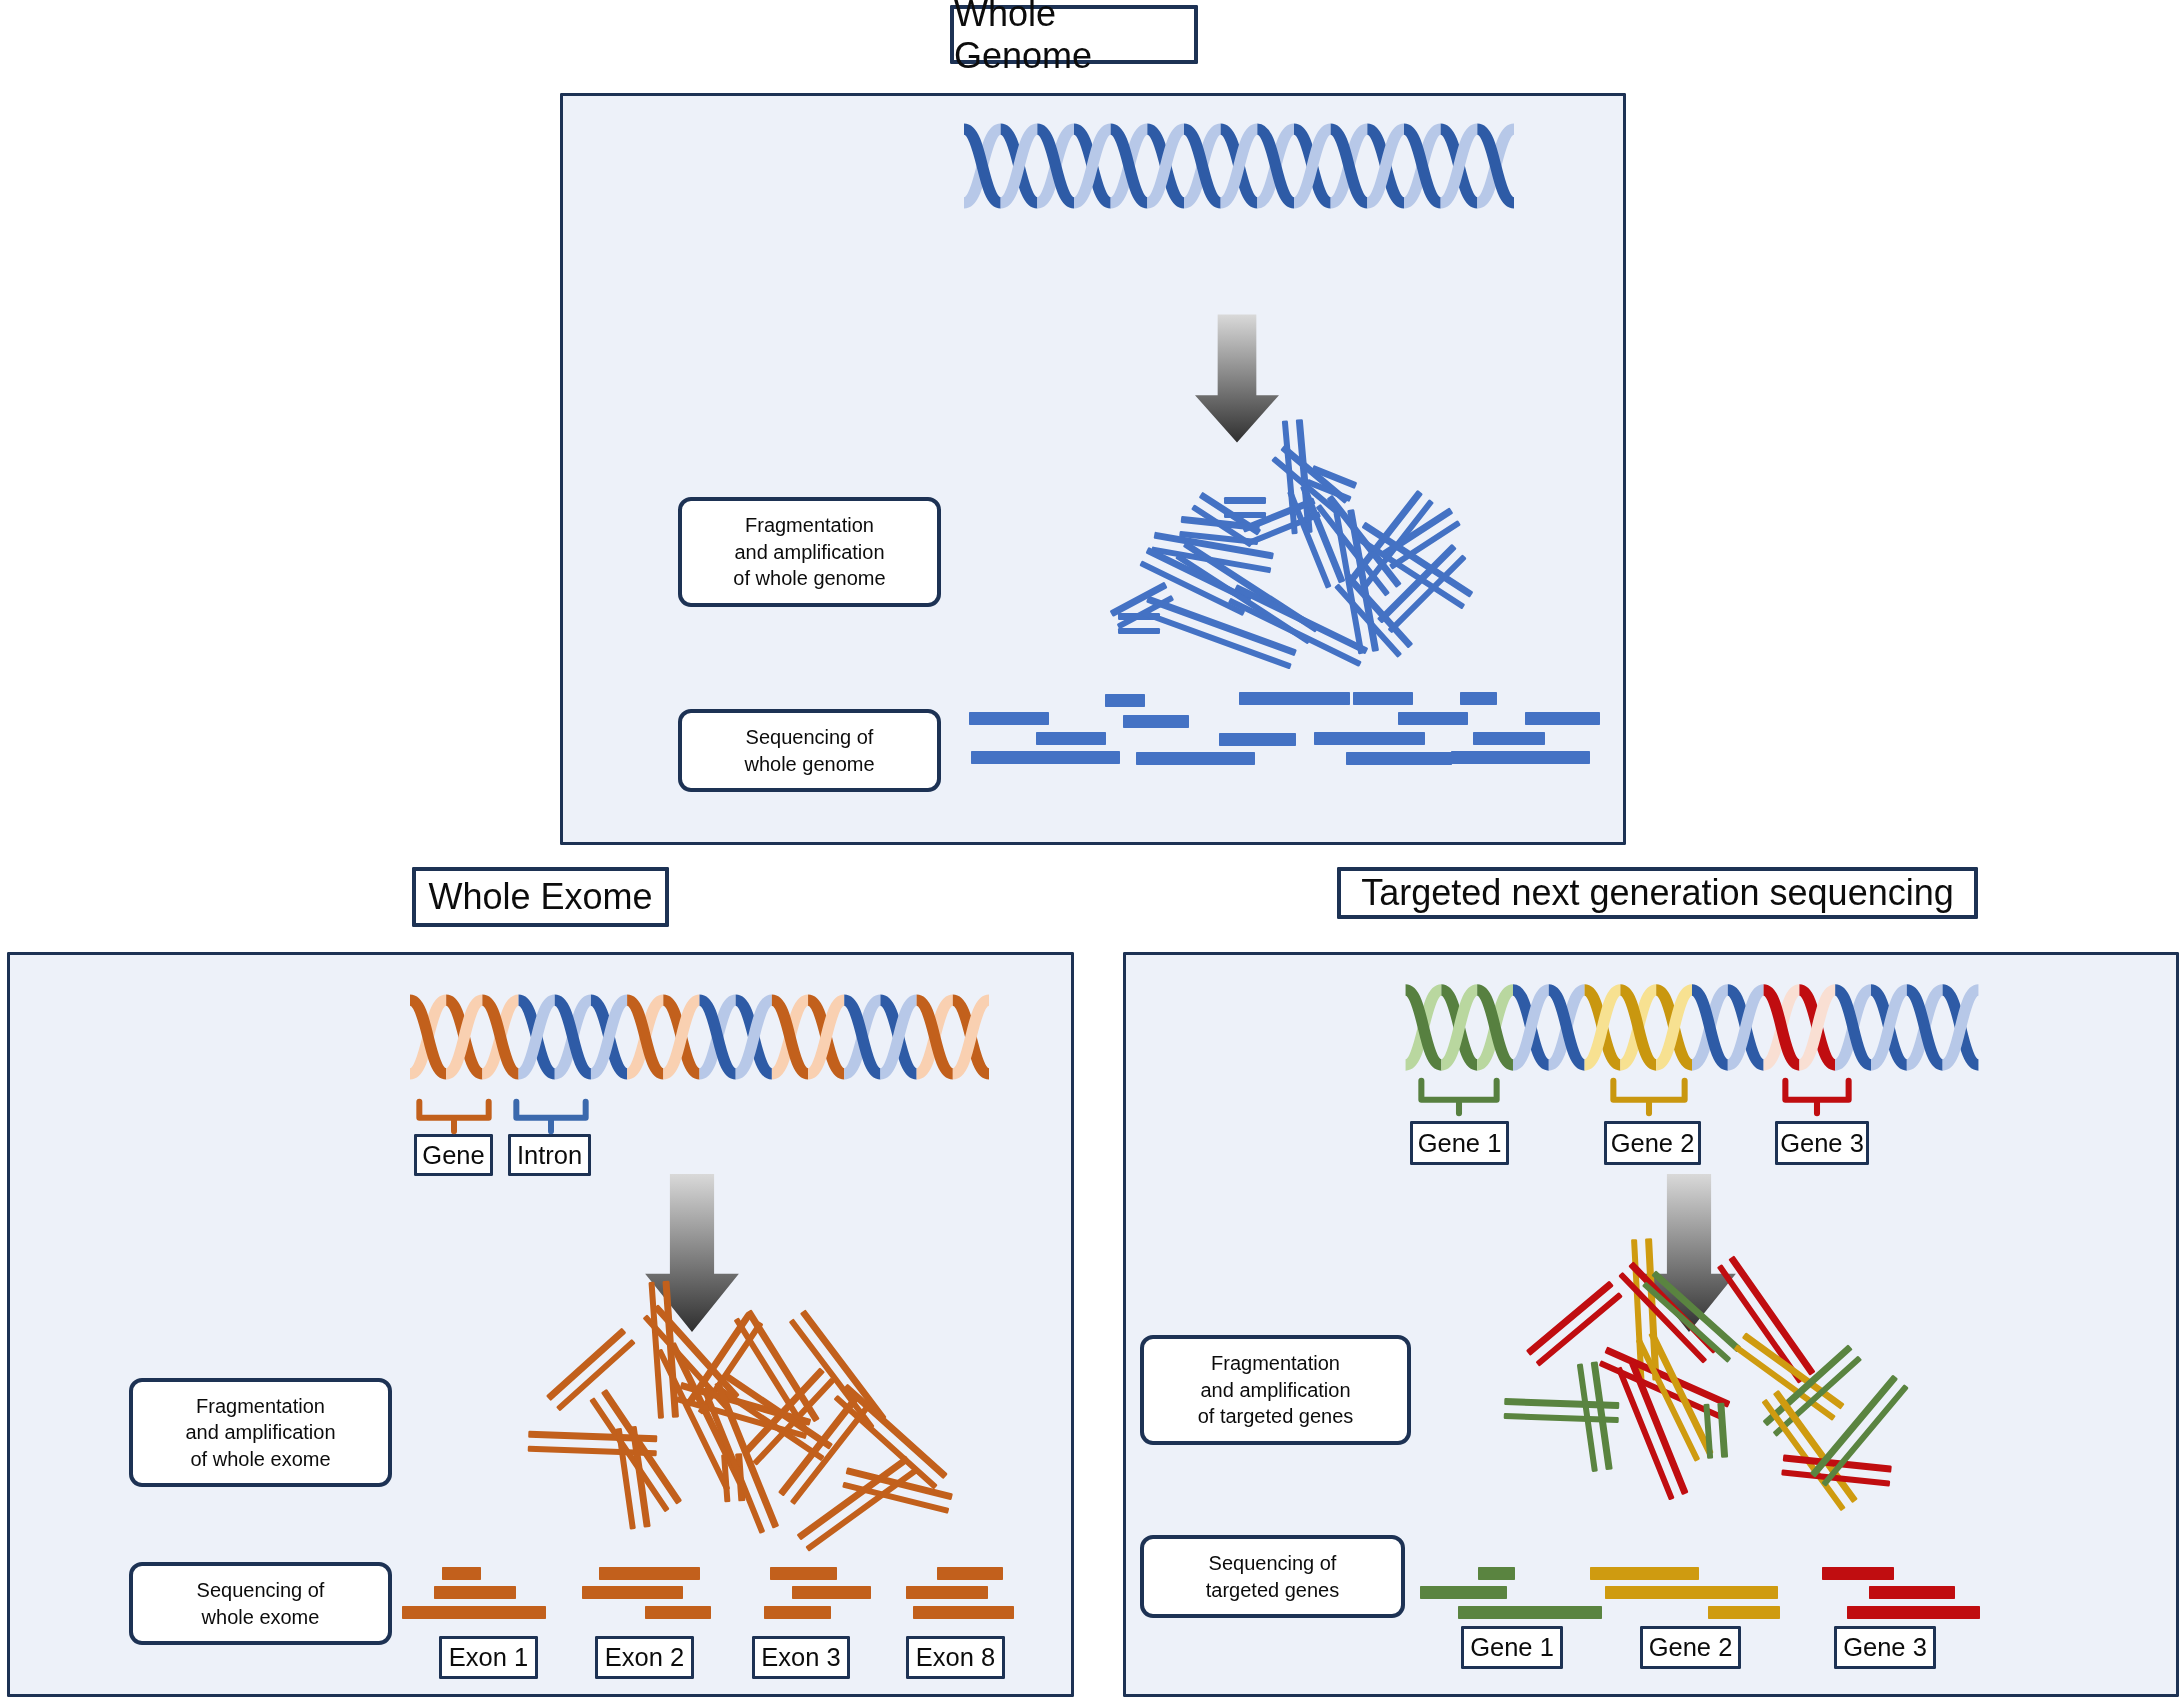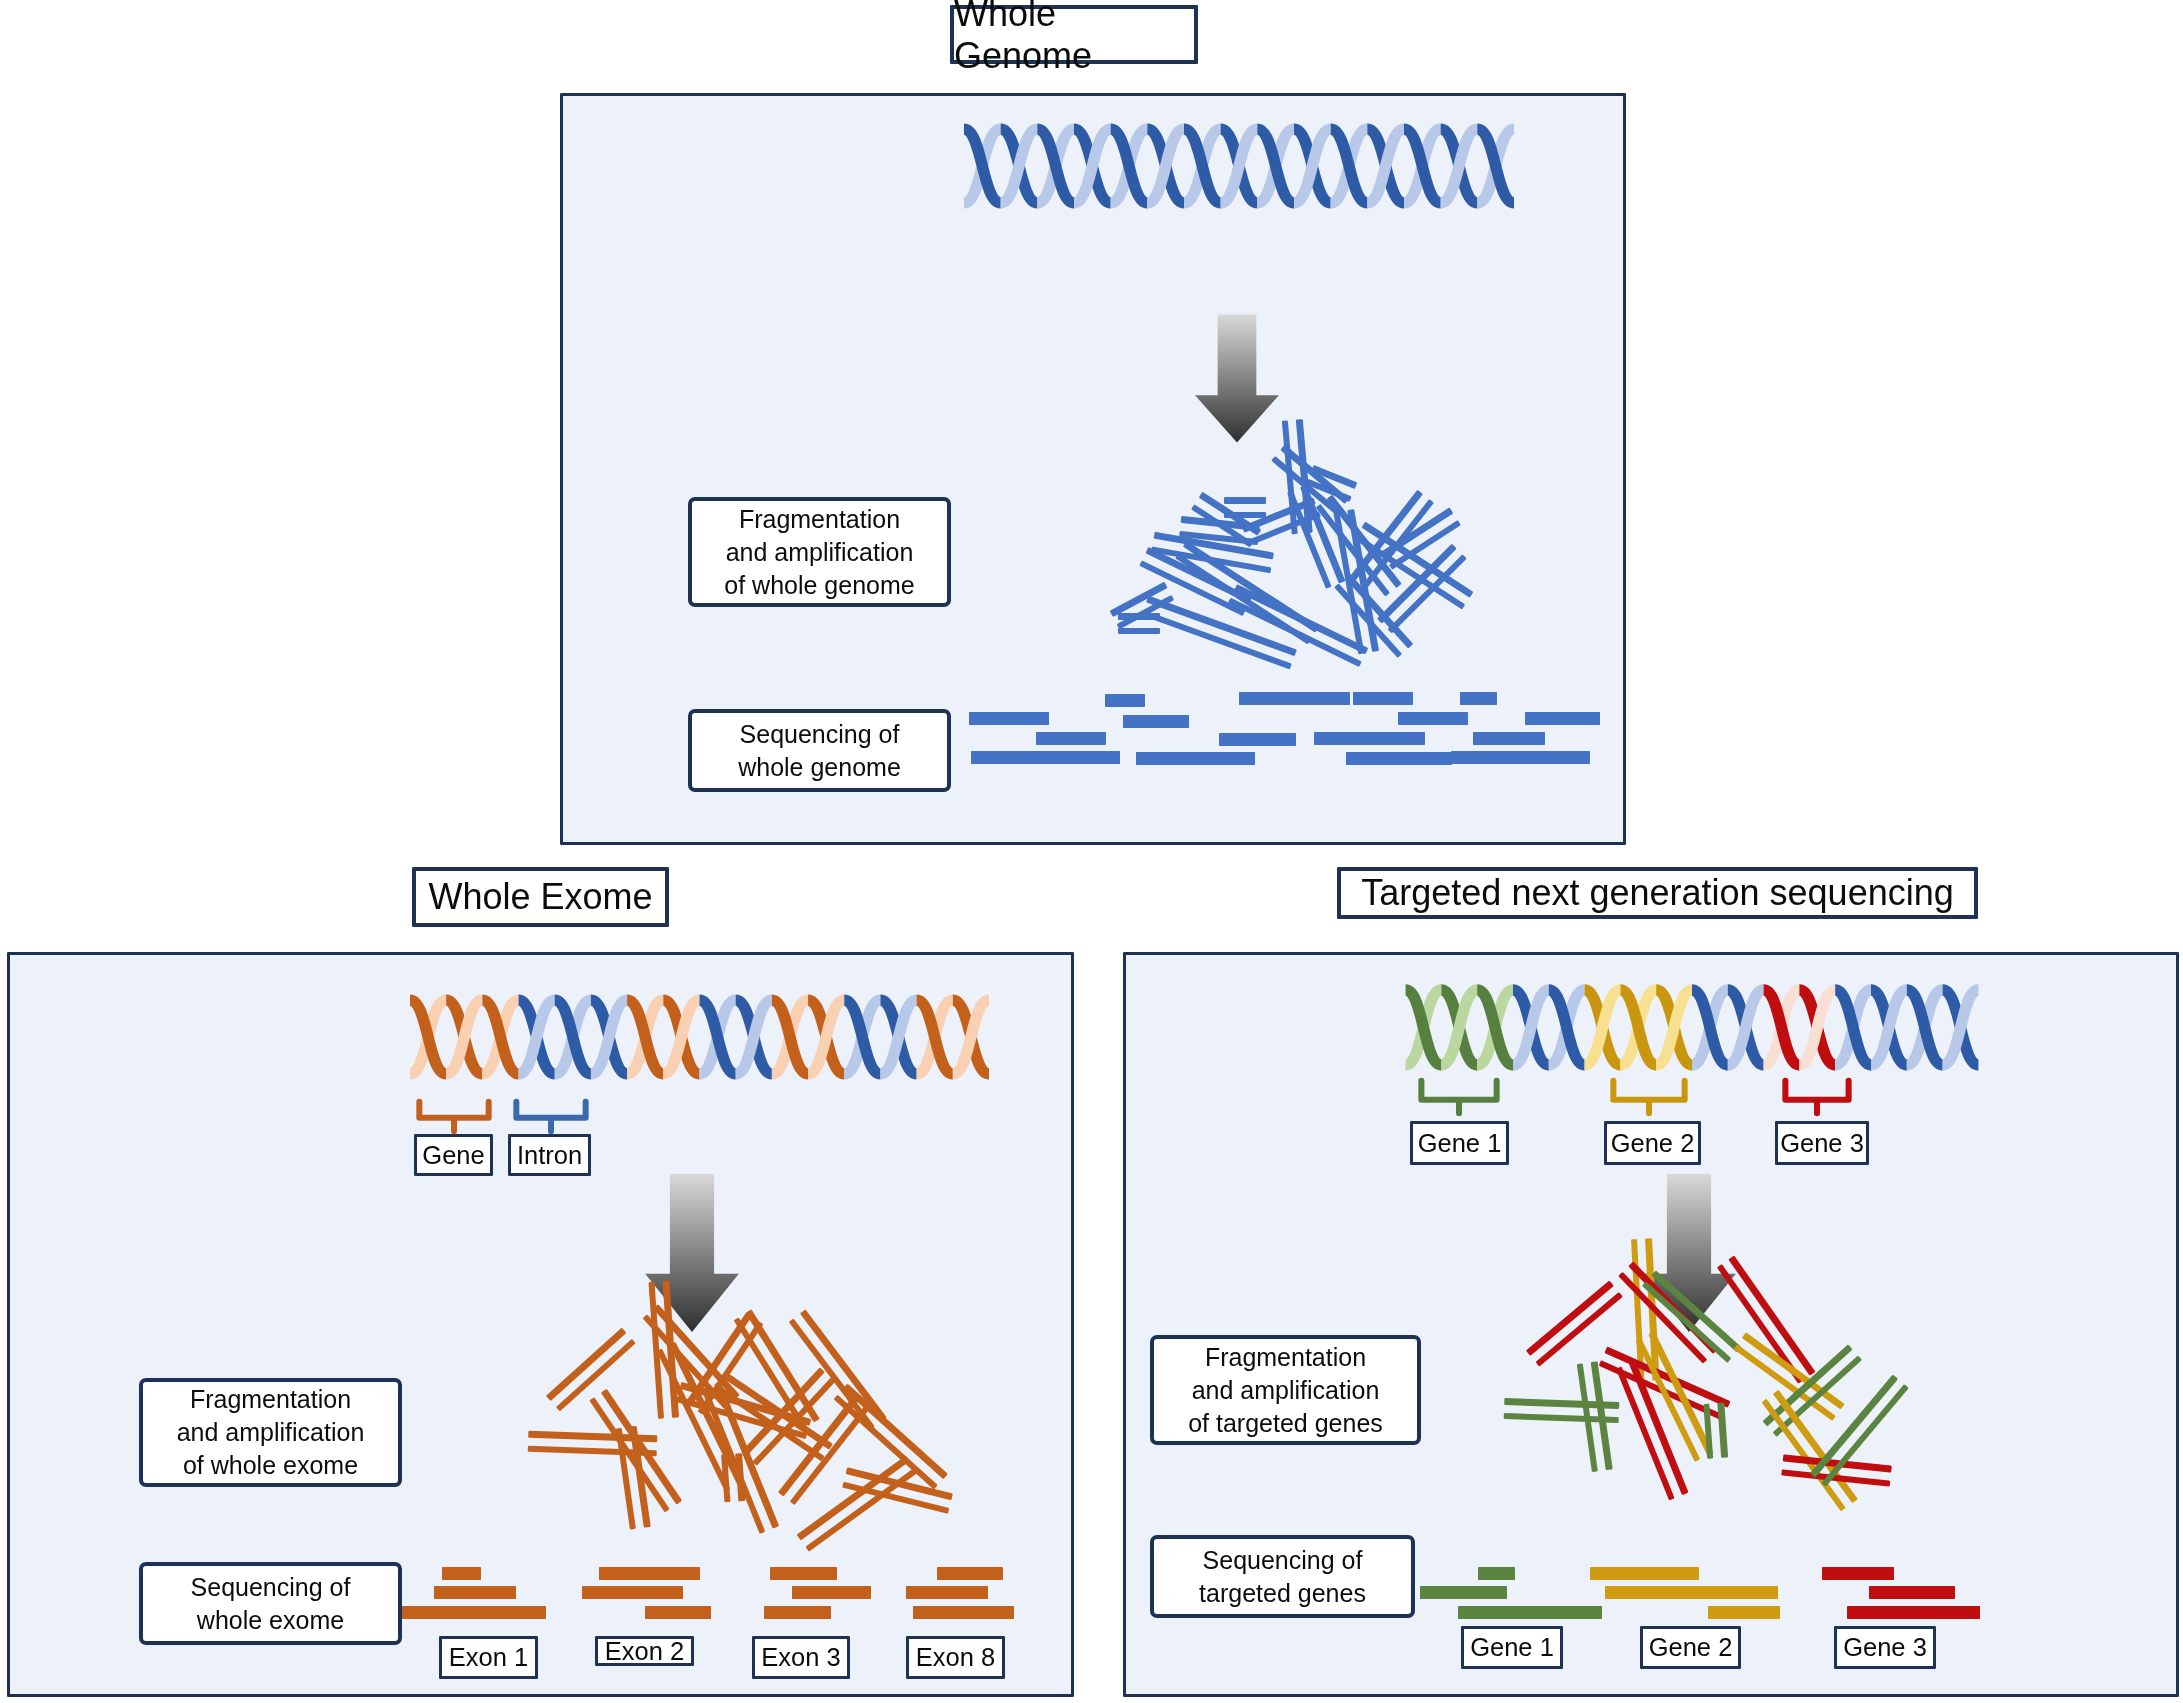--- a/index.html
+++ b/index.html
@@ -12,21 +12,21 @@
     box-sizing:border-box;border-radius:1.3px;
   }
   .title-box{
     position:absolute;background:#ffffff;border:4px solid #1d3254;
     box-sizing:border-box;display:flex;align-items:center;justify-content:center;
     font-size:36px;color:#0c0c0c;border-radius:1.3px;
   }
   .label-box{
     position:absolute;background:#ffffff;border:4px solid #1d3254;
     box-sizing:border-box;display:flex;align-items:center;justify-content:center;
-    font-size:25px;line-height:1.32;color:#0c0c0c;text-align:center;border-radius:7px;margin-left:10px;
+    font-size:20px;line-height:1.32;color:#0c0c0c;text-align:center;border-radius:13px;
   }
   .label-box span{white-space:pre-line;}
   .small-box{
     position:absolute;background:#ffffff;border:3.4px solid #1d3254;
     box-sizing:border-box;display:flex;align-items:center;justify-content:center;
     font-size:25.5px;color:#0c0c0c;text-align:center;border-radius:1.3px;
   }
   .frag{position:absolute;}
   .frag .fl{position:absolute;left:0;width:100%;height:6.7px;border-radius:1.3px;}
   .read{position:absolute;height:13.4px;border-radius:0.7px;}
@@ -70,21 +70,21 @@
 of whole exome</span>
   </div>
   <div class="label-box" style="left:129px;top:1562px;width:263px;height:83px">
     <span>Sequencing of
 whole exome</span>
   </div>
 
   <div class="small-box" style="left:439px;top:1636px;width:99px;height:43px">
     <span>Exon 1</span>
   </div>
-  <div class="small-box" style="left:595px;top:1636px;width:99px;height:30px">
+  <div class="small-box" style="left:595px;top:1636px;width:99px;height:43px">
     <span>Exon 2</span>
   </div>
   <div class="small-box" style="left:752px;top:1636px;width:98px;height:43px">
     <span>Exon 3</span>
   </div>
   <div class="small-box" style="left:906px;top:1636px;width:99px;height:43px">
     <span>Exon 8</span>
   </div>
 
   <div class="title-box" style="left:1337px;top:867px;width:641px;height:52px">

